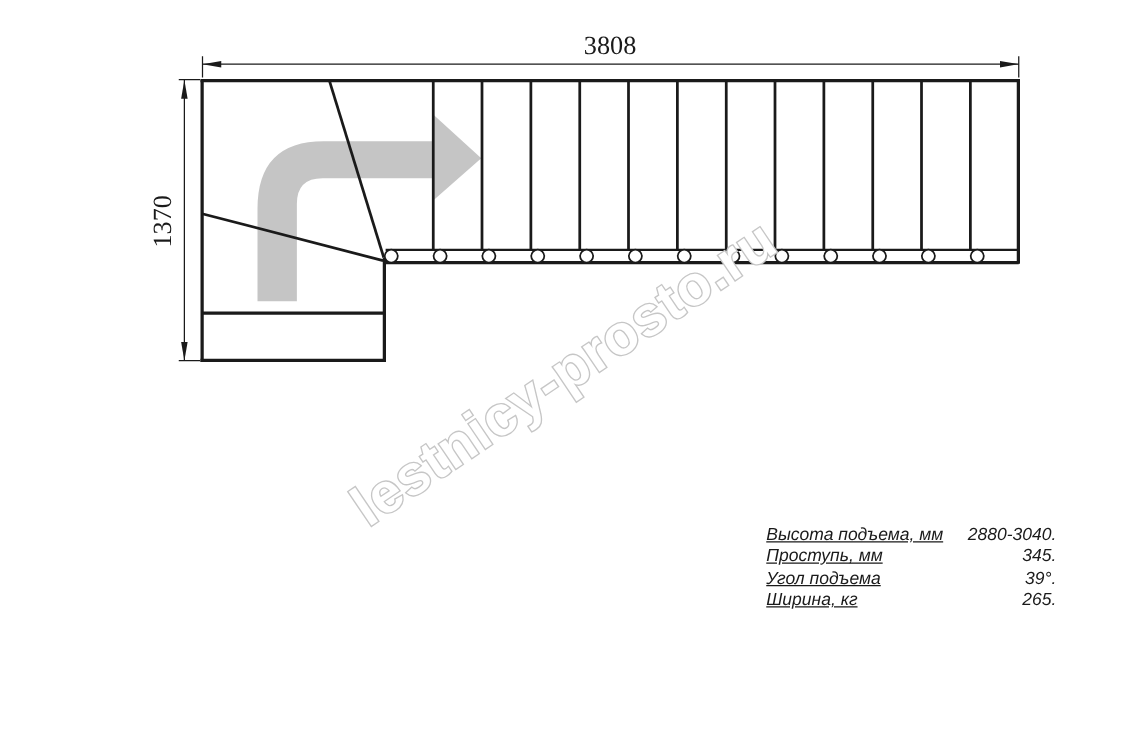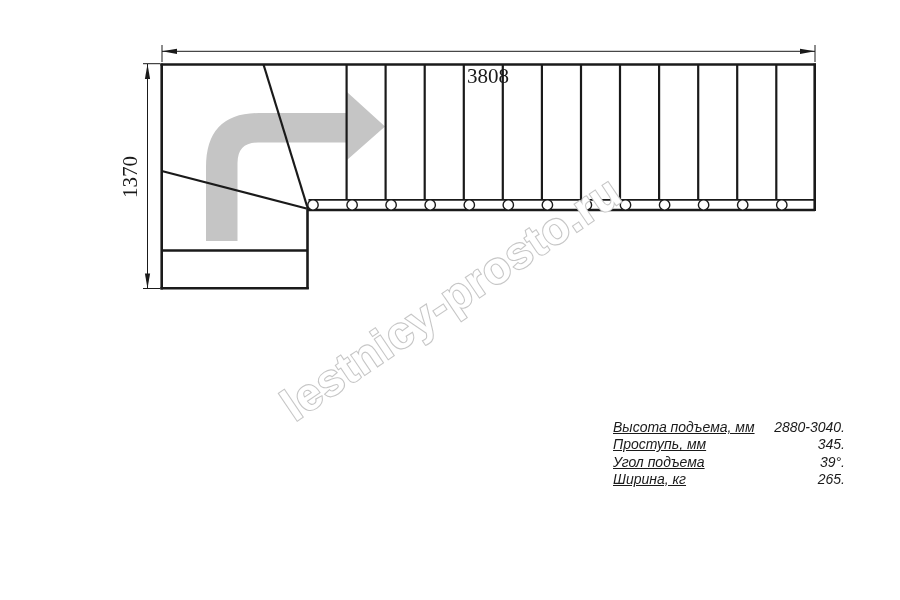--- a/index.html
+++ b/index.html
@@ -13,21 +13,21 @@
   }
   #plan-svg { position: absolute; left: 0; top: 0; }
   .dim-label {
     position: absolute;
     font-family: "Liberation Serif", "DejaVu Serif", serif;
     font-size: 21px;
     color: #1a1a1a;
     text-align: center;
     white-space: nowrap;
   }
-  #width-label { left: 455px; top: 24px; width: 66px; margin-top: 40px; }
+  #width-label { left: 455px; top: 24px; width: 66px; }
   #height-label {
     left: 96px; top: 166px; width: 66px; height: 22px;
     transform: rotate(-90deg);
   }
   #spec-table {
     position: absolute;
     left: 613px; top: 419px; width: 232px;
     font-style: italic;
     font-size: 14px;
     color: #1a1a1a;

